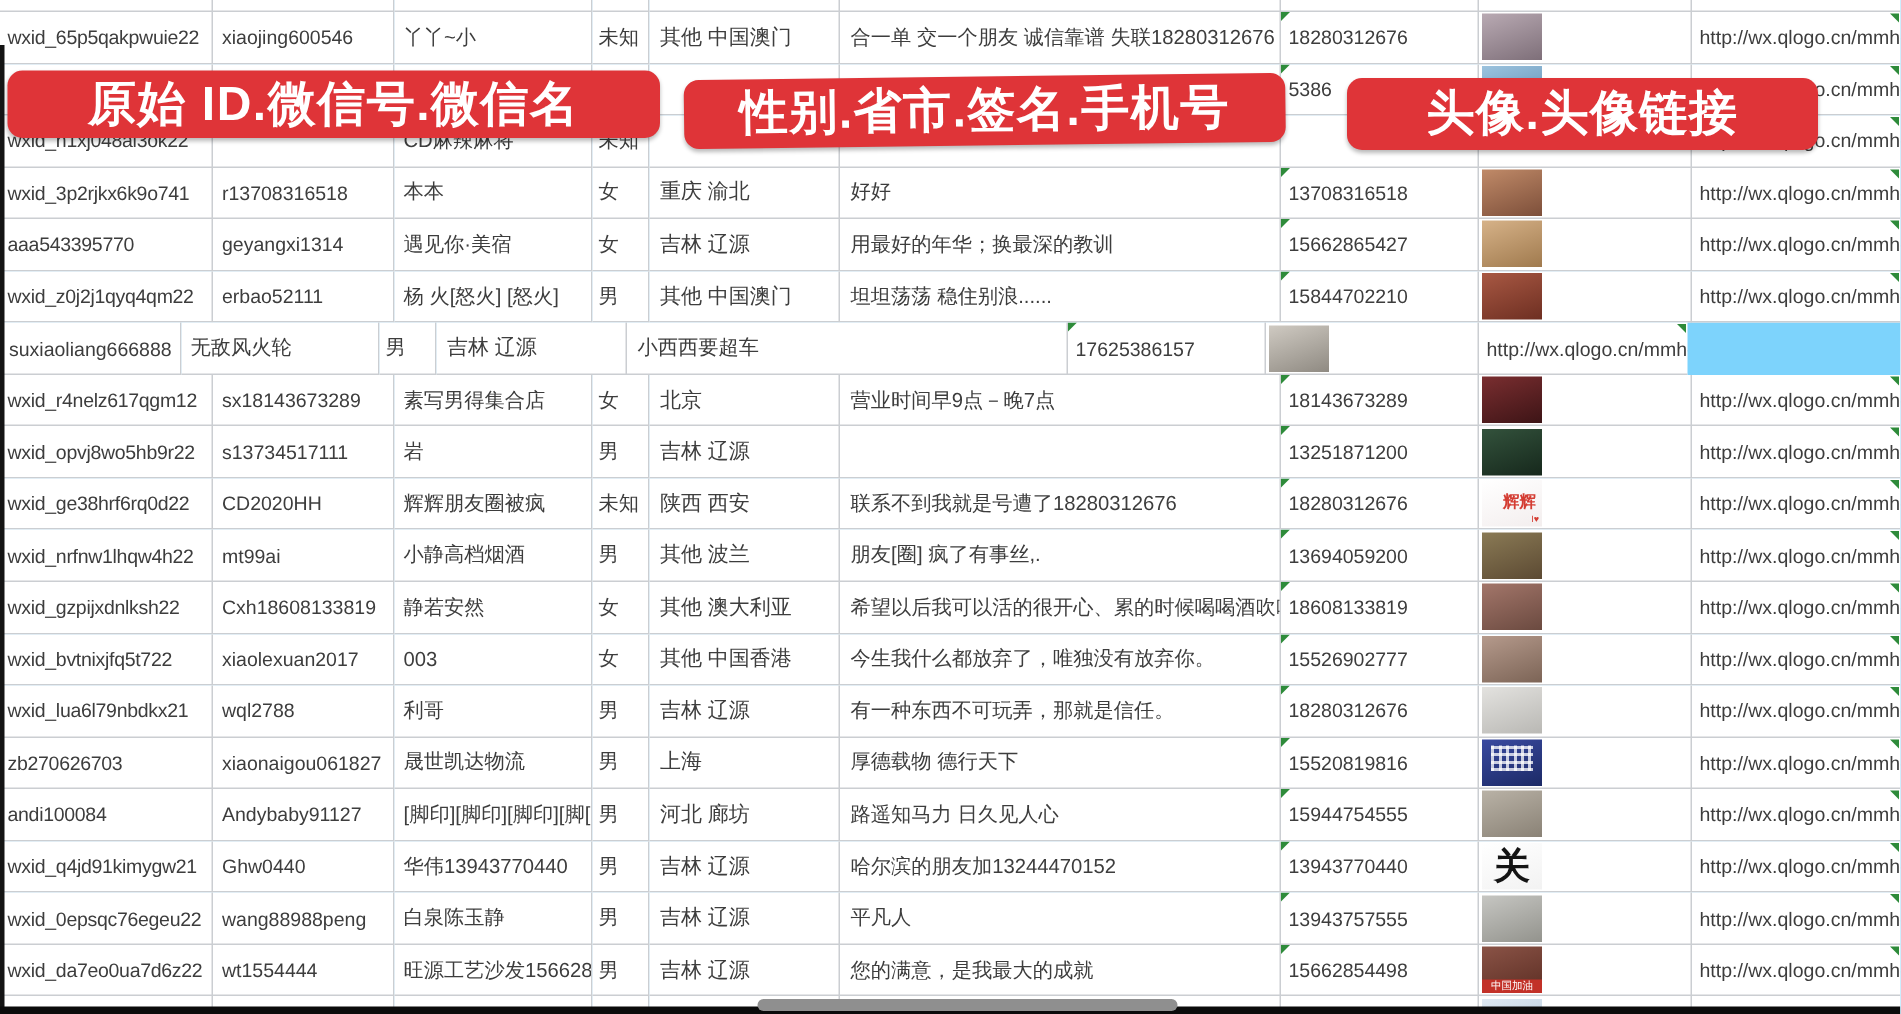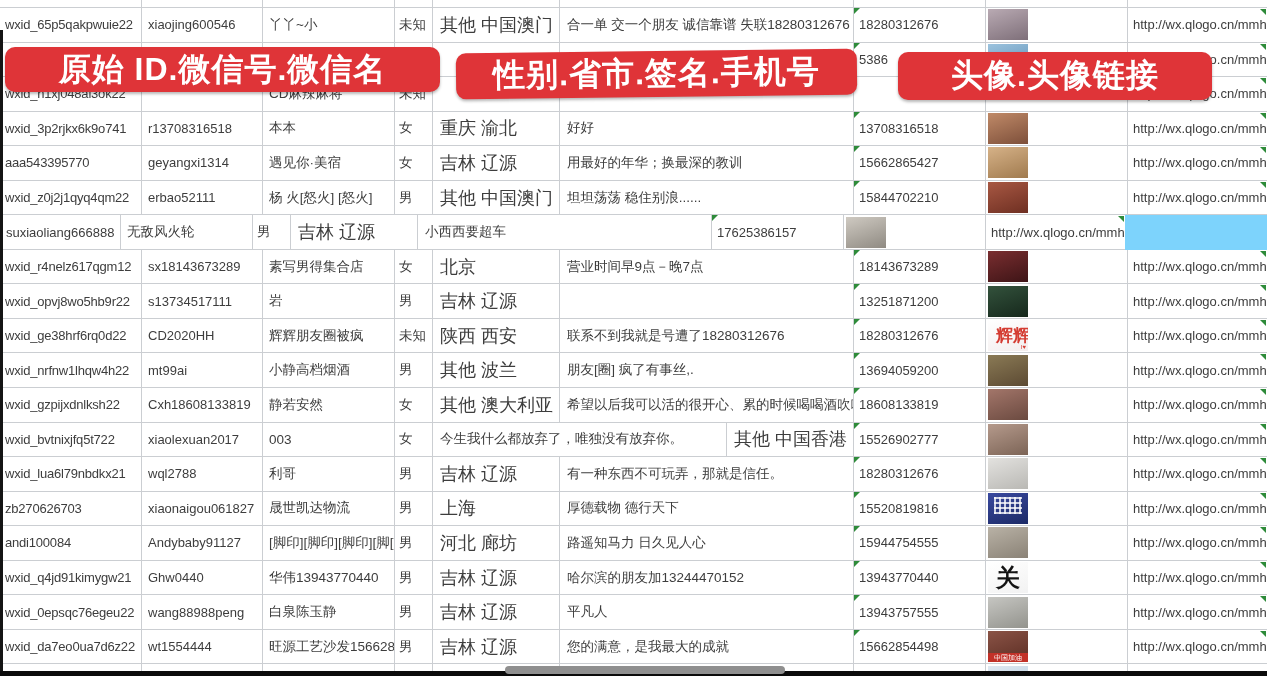--- a/index.html
+++ b/index.html
@@ -18,21 +18,21 @@
     position:relative; height:100%;
     border-right:1px solid #cbced2; border-bottom:1px solid #cbced2;
     display:flex; align-items:center;
     white-space:nowrap; overflow:hidden;
     font-size:13px; color:#3d3d3d; background:#fff;
   }
   .c0 { width:142px; padding-left:5px; letter-spacing:-0.2px; }
   .c1 { width:121px; padding-left:6px; }
   .c2 { width:132px; padding-left:6px; font-size:13.5px; }
   .c3 { width:38px;  padding-left:4px; font-size:13.5px; }
-  .c4 { width:127px; padding-left:7px; font-size:18px; }
+  .c4 { width:127px; padding-left:7px; font-size:14px; }
   .c5 { width:294px; padding-left:7px; font-size:13.5px; }
   .c6 { width:132px; padding-left:5px; }
   .c7 { width:142px; padding-left:2px; }
   .c8 { width:139px; padding-left:5px; border-right:none; }
   
   .gflag { position:absolute; left:0; top:0; width:0; height:0;
     border-left:6px solid #2e8b3a; border-bottom:6px solid transparent; }
   
   .eflag { position:absolute; right:1px; top:1px; width:0; height:0;
     border-right:6px solid #2e8b3a; border-bottom:6px solid transparent; }
@@ -199,21 +199,21 @@
       <div class="row">
       <div class="cell c0">wxid_ge38hrf6rq0d22</div>
       <div class="cell c1">CD2020HH</div>
       <div class="cell c2">辉辉朋友圈被疯</div>
       <div class="cell c3">未知</div>
       <div class="cell c4">陕西 西安</div>
       <div class="cell c5">联系不到我就是号遭了18280312676</div>
       <div class="cell c6">18280312676<span class="gflag"></span></div>
       <div class="cell c7">
           <div class="av" style="background: linear-gradient(160deg, rgb(255, 255, 255), rgb(243, 238, 238));">
-            <span class="av-label" style="color: rgb(212, 60, 50); font-size: 17px; margin-left: 10px;">辉辉</span>
+            <span class="av-label" style="color: rgb(212, 60, 50); font-size: 11px; margin-left: 10px;">辉辉</span>
             <span class="av-label2" style="color: rgb(212, 60, 50);">I♥</span>
           </div>
         </div>
       <div class="cell c8">http://wx.qlogo.cn/mmhead<span class="eflag"></span></div>
     </div>
       <div class="row">
       <div class="cell c0">wxid_nrfnw1lhqw4h22</div>
       <div class="cell c1">mt99ai</div>
       <div class="cell c2">小静高档烟酒</div>
       <div class="cell c3">男</div>
@@ -236,22 +236,22 @@
       <div class="cell c7">
           <div class="av" style="background: linear-gradient(160deg, rgb(163, 118, 106), rgb(107, 74, 64));"></div>
         </div>
       <div class="cell c8">http://wx.qlogo.cn/mmhead<span class="eflag"></span></div>
     </div>
       <div class="row">
       <div class="cell c0">wxid_bvtnixjfq5t722</div>
       <div class="cell c1">xiaolexuan2017</div>
       <div class="cell c2">003</div>
       <div class="cell c3">女</div>
+      <div class="cell c4">其他 中国香港</div>
       <div class="cell c5">今生我什么都放弃了，唯独没有放弃你。</div>
-      <div class="cell c4">其他 中国香港</div>
       <div class="cell c6">15526902777<span class="gflag"></span></div>
       <div class="cell c7">
           <div class="av" style="background: linear-gradient(160deg, rgb(181, 154, 140), rgb(124, 100, 86));"></div>
         </div>
       <div class="cell c8">http://wx.qlogo.cn/mmhead<span class="eflag"></span></div>
     </div>
       <div class="row">
       <div class="cell c0">wxid_lua6l79nbdkx21</div>
       <div class="cell c1">wql2788</div>
       <div class="cell c2">利哥</div>

